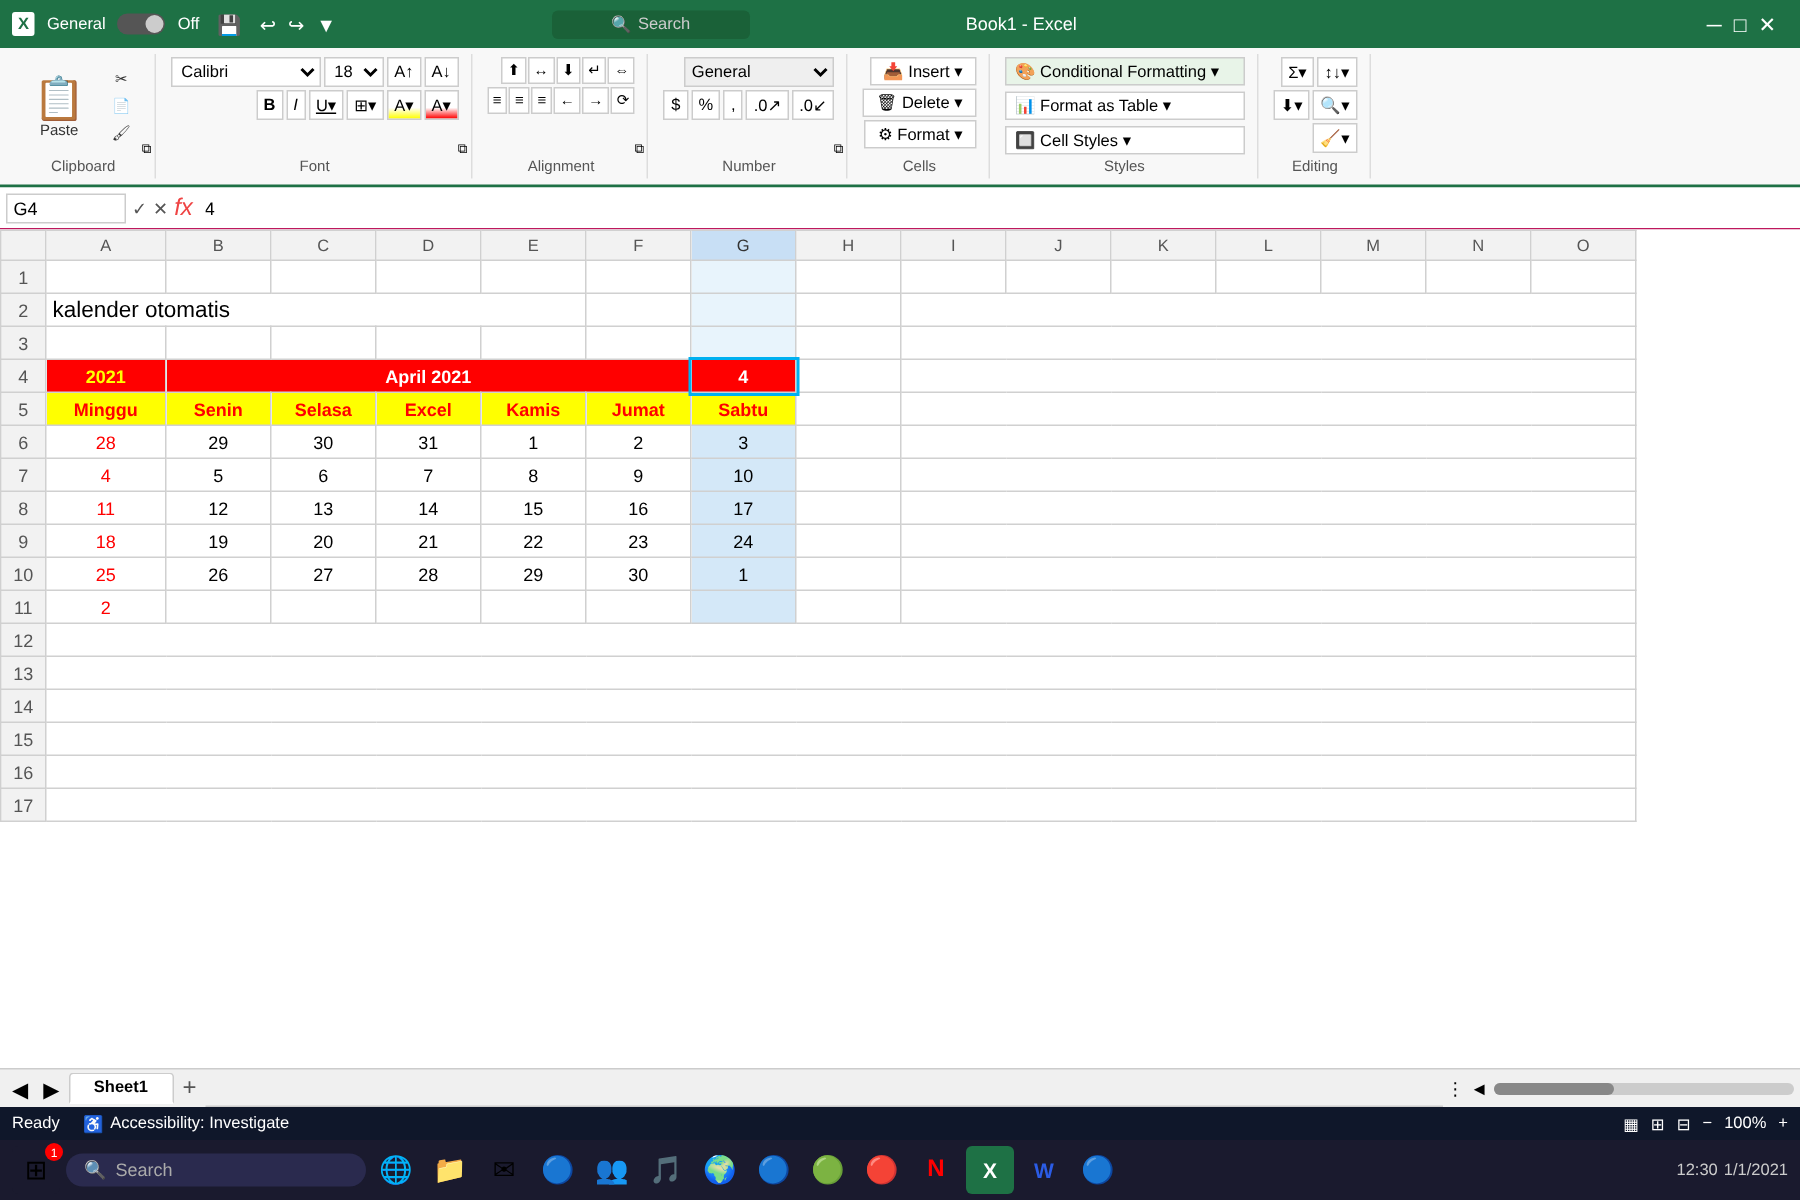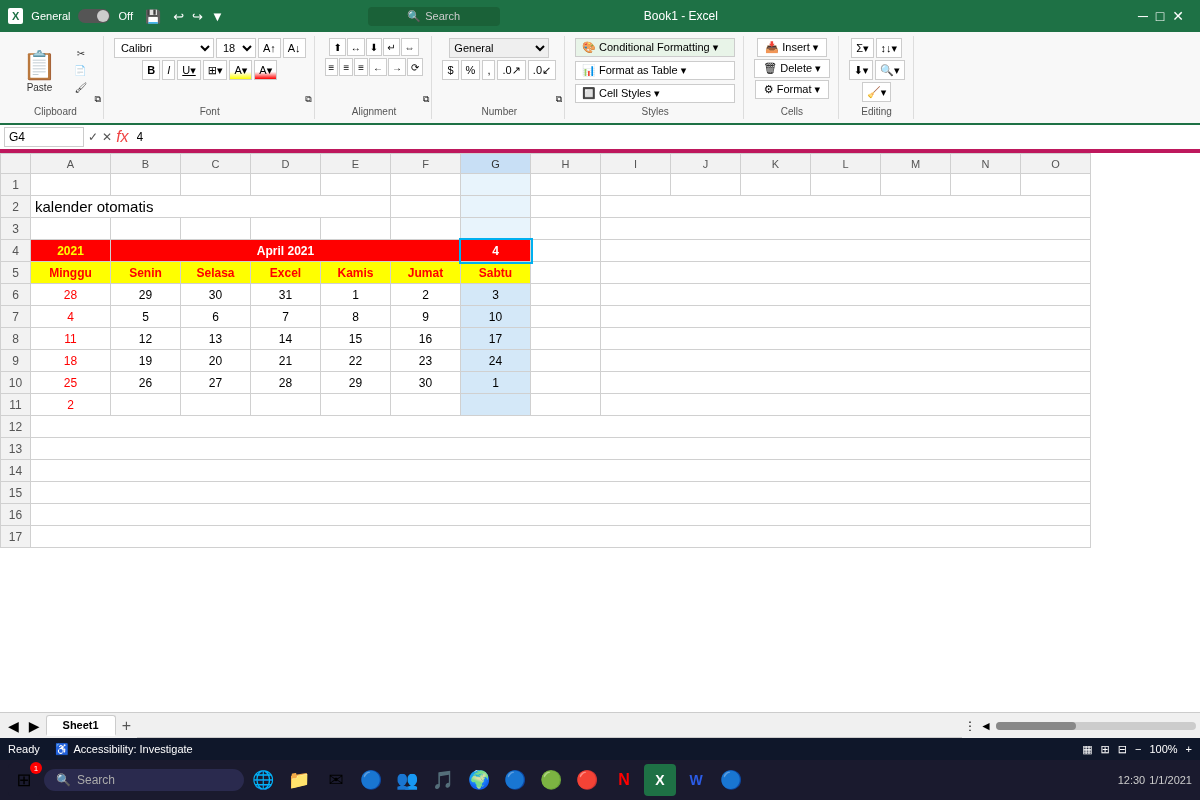--- a/index.html
+++ b/index.html
@@ -91,21 +91,21 @@
       color: #555;
       position: absolute;
       bottom: 2px;
       left: 0;
       right: 0;
       text-align: center;
     }
     .ribbon-group-content {
       display: flex;
       gap: 4px;
-      align-items: center;
+      align-items: flex-end;
       flex: 1;
       padding-bottom: 14px;
     }
     .ribbon-btn {
       display: flex;
       flex-direction: column;
       align-items: center;
       justify-content: center;
       padding: 2px 4px;
       cursor: pointer;
@@ -178,21 +178,21 @@
       padding: 1px 3px;
       cursor: pointer;
       height: 18px;
     }
 
     
     #formula-bar {
       display: flex;
       align-items: center;
       background: white;
-      border-bottom: 4px solid #be185d;
+      border-bottom: 1px solid #be185d;
       padding: 2px 4px;
       gap: 4px;
       height: 28px;
     }
     #cell-ref {
       border: 1px solid #ccc;
       width: 80px;
       font-size: 12px;
       padding: 2px 4px;
       background: white;
@@ -515,44 +515,44 @@
           <button class="small-btn">,</button>
           <button class="small-btn">.0↗</button>
           <button class="small-btn">.0↙</button>
         </div>
       </div>
       <span class="ribbon-group-label">Number</span>
       <span style="position:absolute;bottom:14px;right:2px;font-size:9px;cursor:pointer;">⧉</span>
     </div>
 
     <div class="ribbon-group">
+      <div class="ribbon-group-content" style="flex-direction:column;gap:2px;">
+        <button style="font-size:11px;border:1px solid #ccc;background:white;padding:2px 8px;cursor:pointer;">📥 Insert ▾</button>
+        <button style="font-size:11px;border:1px solid #ccc;background:white;padding:2px 8px;cursor:pointer;">🗑 Delete ▾</button>
+        <button style="font-size:11px;border:1px solid #ccc;background:white;padding:2px 8px;cursor:pointer;">⚙ Format ▾</button>
+      </div>
+      <span class="ribbon-group-label">Cells</span>
+    </div>
+
+    <div class="ribbon-group">
       <div class="ribbon-group-content" style="flex-direction:column;gap:4px;">
         <button style="font-size:11px;border:1px solid #ccc;background:#e8f4e8;padding:2px 6px;cursor:pointer;text-align:left;width:160px;">
           <span>🎨 </span>
           <span>Conditional Formatting</span> ▾
         </button>
         <button style="font-size:11px;border:1px solid #ccc;background:white;padding:2px 6px;cursor:pointer;text-align:left;width:160px;">
           <span>📊 </span>
           <span>Format as Table</span> ▾
         </button>
         <button style="font-size:11px;border:1px solid #ccc;background:white;padding:2px 6px;cursor:pointer;text-align:left;width:160px;">
           <span>🔲 </span>
           <span>Cell Styles</span> ▾
         </button>
       </div>
       <span class="ribbon-group-label">Styles</span>
-    </div>
-
-    <div class="ribbon-group">
-      <div class="ribbon-group-content" style="flex-direction:column;gap:2px;">
-        <button style="font-size:11px;border:1px solid #ccc;background:white;padding:2px 8px;cursor:pointer;">📥 Insert ▾</button>
-        <button style="font-size:11px;border:1px solid #ccc;background:white;padding:2px 8px;cursor:pointer;">🗑 Delete ▾</button>
-        <button style="font-size:11px;border:1px solid #ccc;background:white;padding:2px 8px;cursor:pointer;">⚙ Format ▾</button>
-      </div>
-      <span class="ribbon-group-label">Cells</span>
     </div>
 
     <div class="ribbon-group">
       <div class="ribbon-group-content" style="flex-direction:column;gap:2px;">
         <div style="display:flex;gap:2px;">
           <button class="small-btn">Σ▾</button>
           <button class="small-btn">↕↓▾</button>
         </div>
         <div style="display:flex;gap:2px;">
           <button class="small-btn">⬇▾</button>

